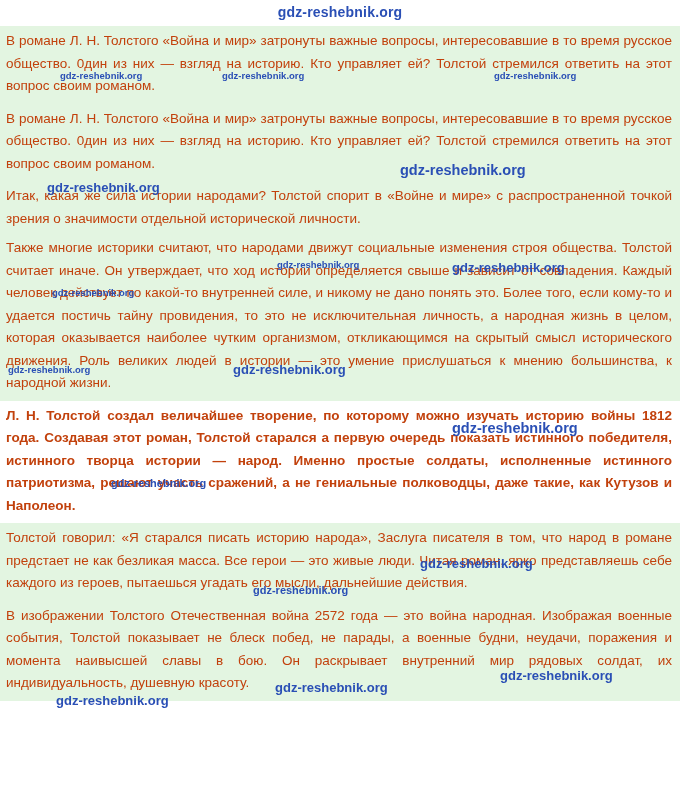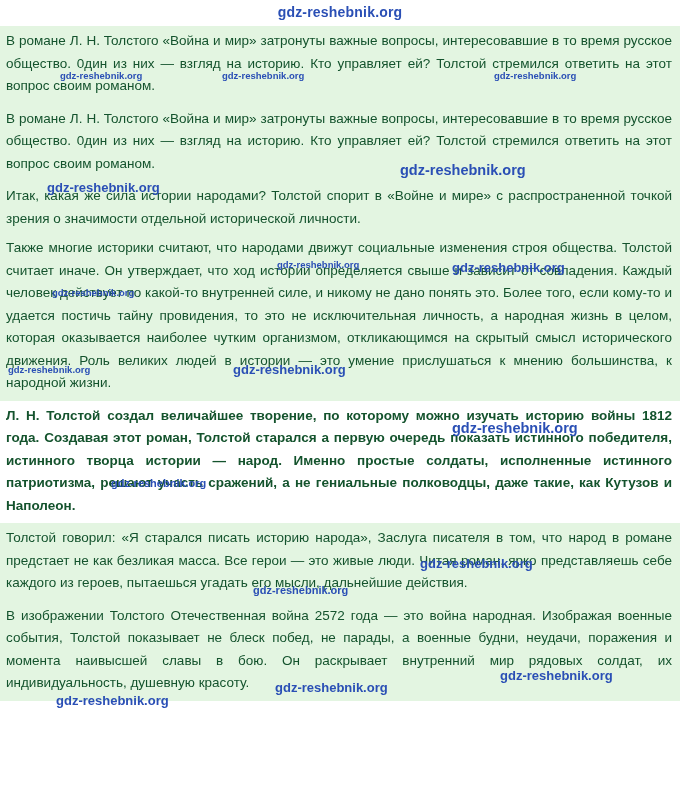--- a/index.html
+++ b/index.html
@@ -36,21 +36,21 @@
     top: 26px;
     left: 0;
     width: 680px;
   }
   .block {
     box-sizing: border-box;
     padding: 4px 8px 6px 6px;
     font-size: 13.5px;
     line-height: 22.5px;
     text-align: justify;
-    color: #14532d;
+    color: #c2410c;
   }
   .block.green {
     background: #e3f5e1;
   }
   .block.plain {
     background: #ffffff;
     font-weight: bold;
   }
   .block p {
     margin: 0;

